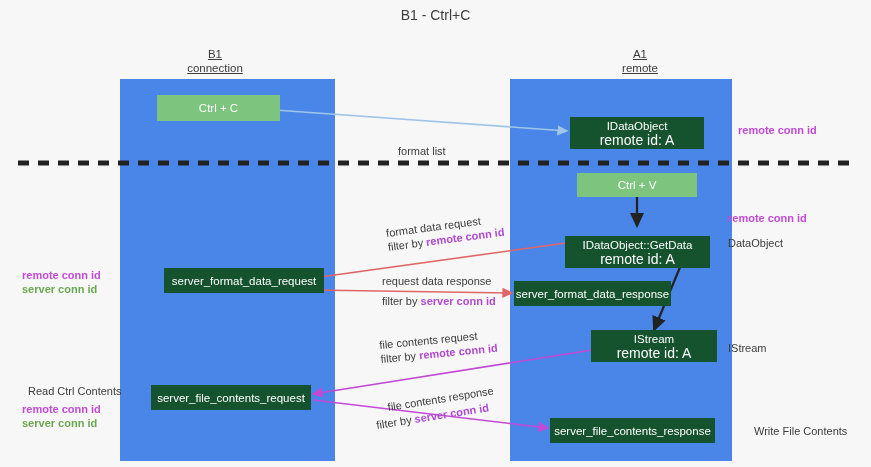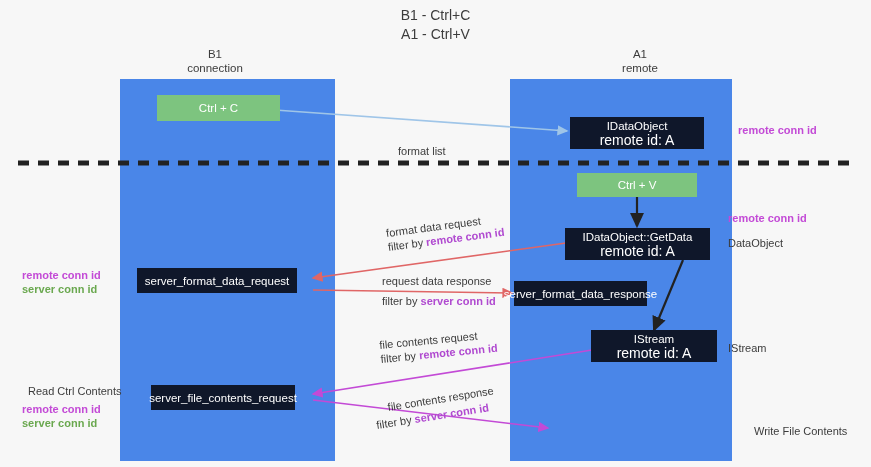--- a/index.html
+++ b/index.html
@@ -28,34 +28,35 @@
   .lane {
     position: absolute;
     background: #4a86e8;
   }
   .lane-head {
     position: absolute;
     text-align: center;
     color: #3c3c3c;
     font-size: 11.5px;
     line-height: 14px;
+    text-decoration: underline;
   }
   .node {
     position: absolute;
     box-sizing: border-box;
     display: flex;
     flex-direction: column;
     align-items: center;
     justify-content: center;
     color: #ffffff;
     font-size: 11.5px;
     line-height: 14px;
     text-align: left;
   }
-  .node.orange { background: #0f172a; }
+  .node.orange { background: #14532d; }
   .node.green  { background: #7dc47f; }
   .node .l2 { font-size: 14px; }
 
   .edge-label {
     position: absolute;
     font-size: 11px;
     line-height: 14px;
     color: #3c3c3c;
     white-space: nowrap;
   }
@@ -85,21 +86,20 @@
   .rot-b { transform: rotate(-5.5deg); transform-origin: left center; }
   .rot-c { transform: rotate(-9deg);  transform-origin: left center; }
 </style>
 </head>
 <body>
 
 <div id="canvas">
 
   <div class="title" style="left:0; top:6px;">
     <div>B1 - Ctrl+C</div>
-    <div>A1 - Ctrl+V</div>
   </div>
 
   <div class="lane-head" style="left:145px; top:47px; width:140px;">
     <div>B1</div>
     <div>connection</div>
   </div>
   <div class="lane-head" style="left:570px; top:47px; width:140px;">
     <div>A1</div>
     <div>remote</div>
   </div>
@@ -146,42 +146,45 @@
 
   <div class="node orange" style="left:570px; top:117px; width:134px; height:32px;">
     <div>IDataObject</div>
     <div class="l2">remote id: A</div>
   </div>
 
   <div class="node green" style="left:577px; top:173px; width:120px; height:24px;">
     <div>Ctrl + V</div>
   </div>
 
-  <div class="node orange" style="left:565px; top:228px; width:145px; height:32px;">
+  <div class="node orange" style="left:565px; top:236px; width:145px; height:32px;">
     <div>IDataObject::GetData</div>
     <div class="l2">remote id: A</div>
   </div>
 
-  <div class="node orange" style="left:137px; top:268px; width:160px; height:25px;">
+  <div class="node orange" style="left:164px; top:268px; width:160px; height:25px;">
     <div>server_format_data_request</div>
   </div>
 
-  <div class="node orange" style="left:514px; top:281px; width:133px; height:25px;">
+  <div class="node orange" style="left:514px; top:281px; width:157px; height:25px;">
     <div>server_format_data_response</div>
   </div>
 
   <div class="node orange" style="left:591px; top:330px; width:126px; height:32px;">
     <div>IStream</div>
     <div class="l2">remote id: A</div>
   </div>
 
-  <div class="node orange" style="left:151px; top:385px; width:144px; height:25px;">
+  <div class="node orange" style="left:151px; top:385px; width:160px; height:25px;">
     <div>server_file_contents_request</div>
   </div>
 
+  <div class="node orange" style="left:550px; top:418px; width:165px; height:25px;">
+    <div>server_file_contents_response</div>
+  </div>
 
   <div class="edge-label" style="left:398px; top:101px;margin-top:43px;">
     <div>format list</div>
   </div>
 
   <div class="edge-label rot-a" style="left:387px; top:226px;">
     <div>format data request</div>
     <div><span>filter by </span><span class="hl-remote">remote conn id</span></div>
   </div>
 

